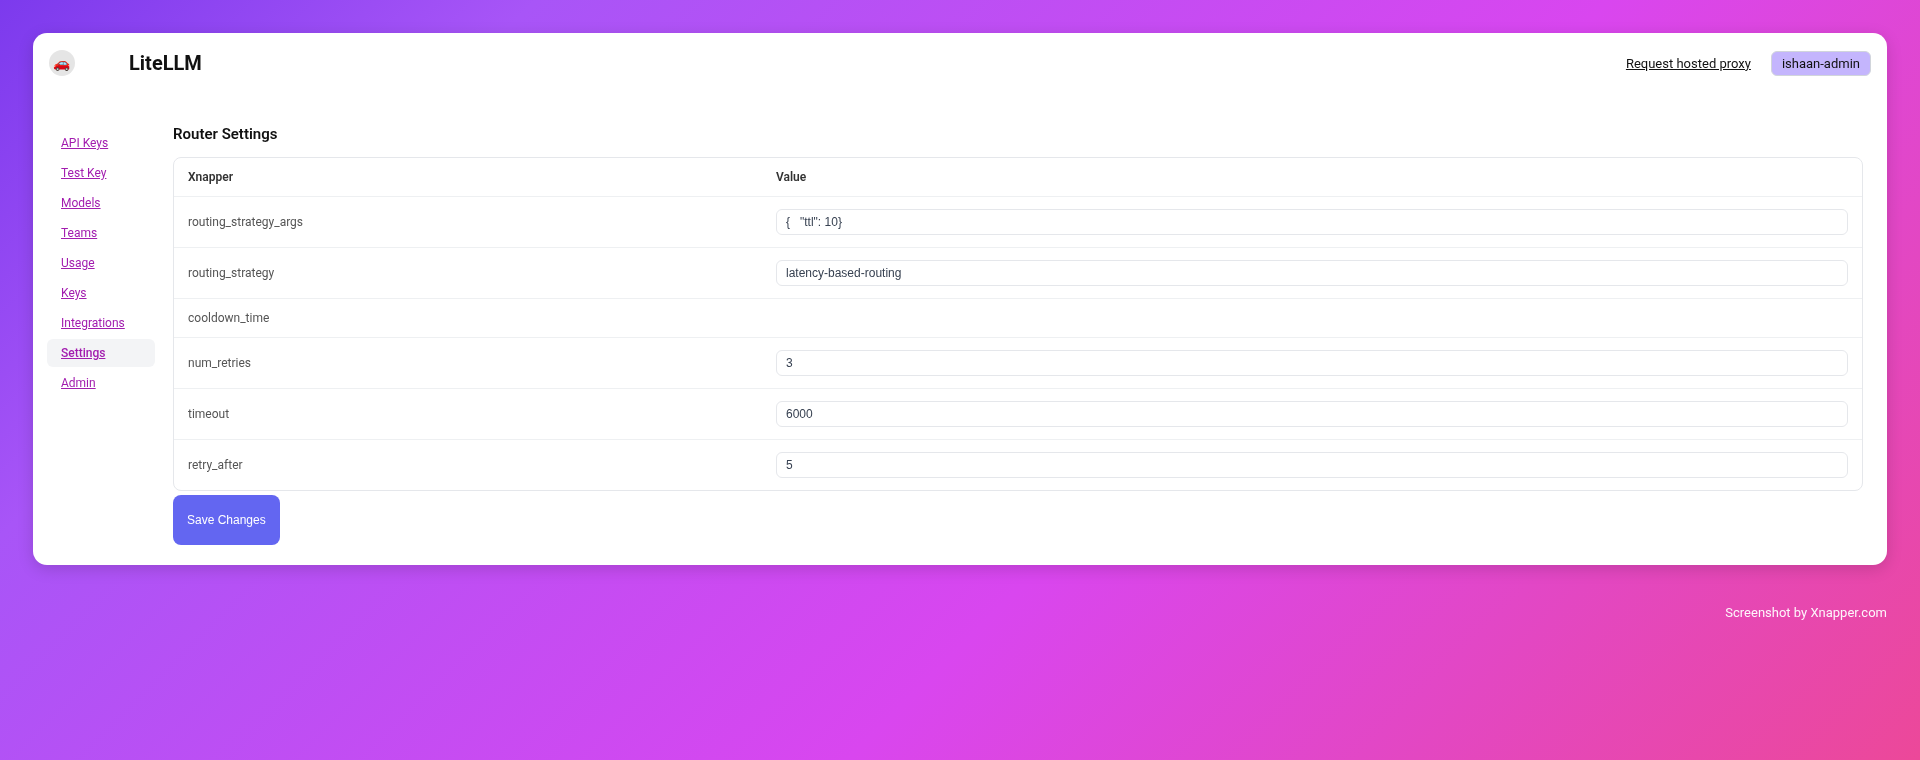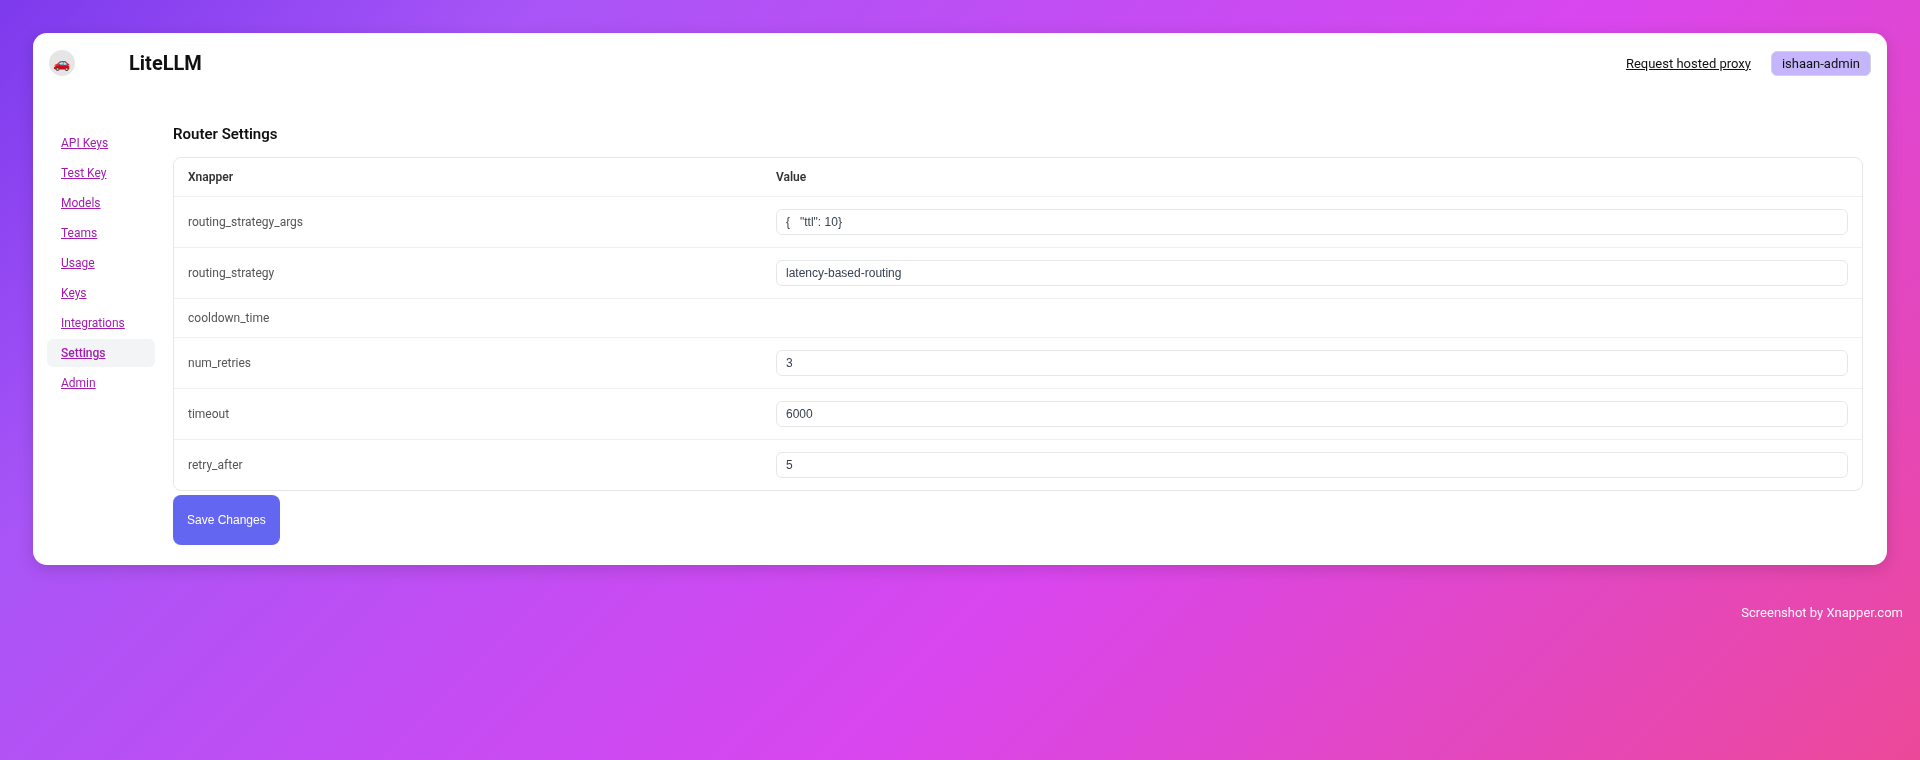--- a/index.html
+++ b/index.html
@@ -154,21 +154,21 @@
     background: #6366f1;
     color: #fff;
     border: none;
     border-radius: 8px;
     padding: 18px 14px;
     font-size: 12px;
     cursor: pointer;
   }
   .watermark {
     position: absolute;
-    right: 17px;
+    right: 33px;
     bottom: 140px;
     color: #fff;
     font-size: 13px;
     opacity: 0.95;
   }
 </style>
 </head>
 <body>
 
 <div class="outer">

